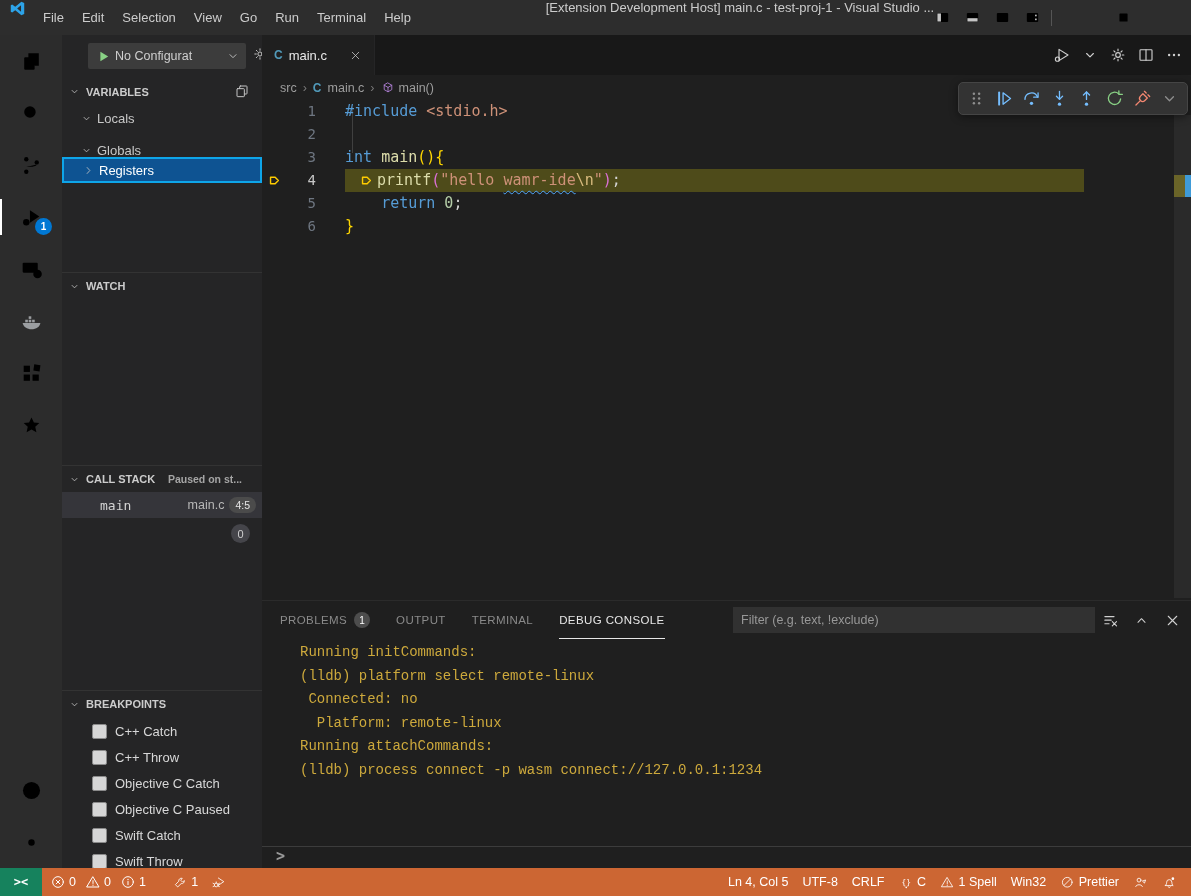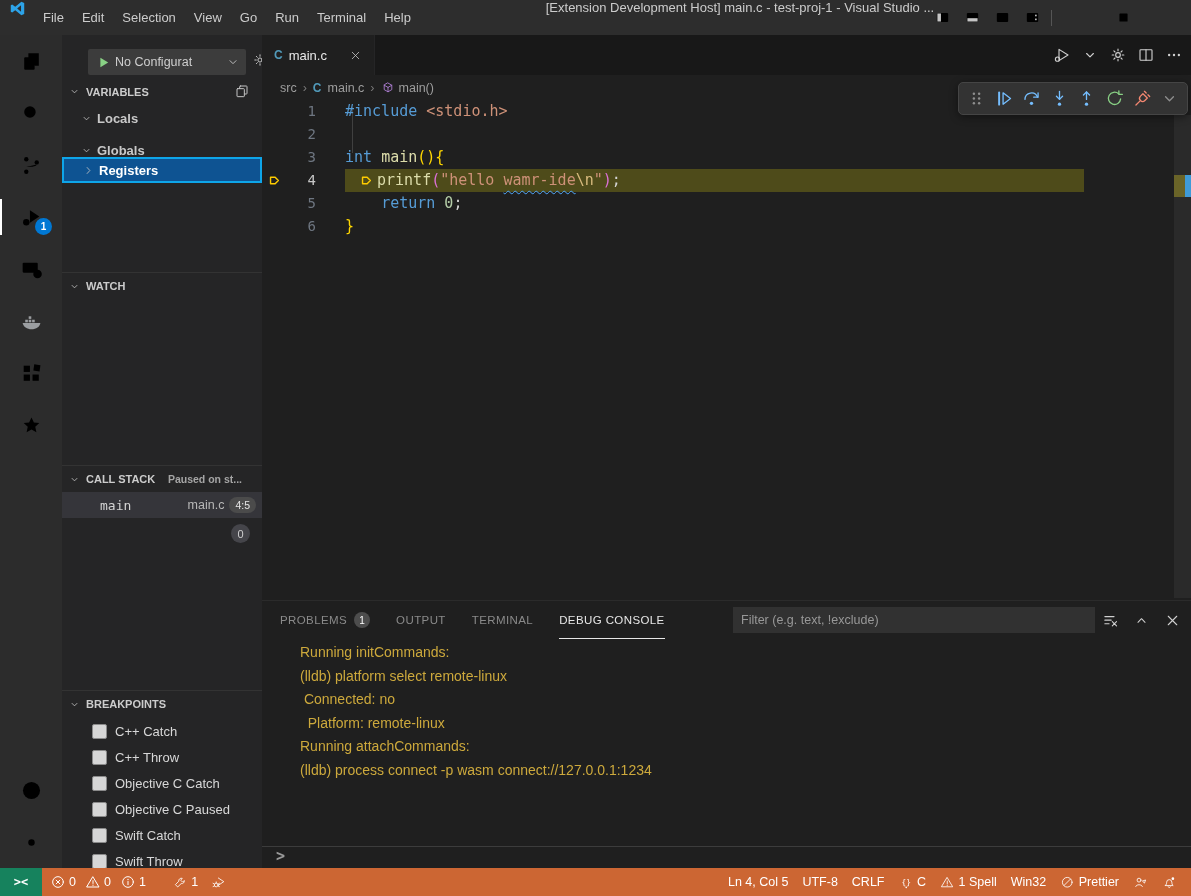--- a/index.html
+++ b/index.html
@@ -25,32 +25,32 @@
   
   #activitybar{left:0;top:35px;width:62px;height:833px;background:#2c2c2c;display:flex;flex-direction:column;align-items:center}
   .ab-item{width:62px;height:52px;display:flex;align-items:center;justify-content:center;color:#9b9ea1;position:relative}
   .ab-item svg{width:25px;height:25px;stroke-width:1.4}
   .ab-item.active{color:#ffffff}
   .ab-item.active::before{content:"";position:absolute;left:0;top:8px;bottom:8px;width:2px;background:#ffffff}
   .ab-badge{position:absolute;right:10px;bottom:8px;min-width:17px;height:17px;border-radius:9px;background:#0078d4;color:#fff;font-size:10px;display:flex;align-items:center;justify-content:center;font-weight:bold}
   #ab-bottom{margin-top:auto}
   
   #sidebar{left:62px;top:35px;width:200px;height:833px;background:#252526;font-size:13px}
-  #cfg-row{position:absolute;left:0;top:12px;width:200px;height:30px}
+  #cfg-row{position:absolute;left:0;top:6px;width:200px;height:30px}
   #cfg-dropdown{position:absolute;left:26px;top:2px;width:158px;height:26px;background:#3c3c3c;border-radius:2px;display:flex;align-items:center;font-size:12.5px;color:#cfcfcf}
   #cfg-play{color:#89d185;margin:0 4px 0 8px}
   #cfg-play svg{width:15px;height:15px}
   #cfg-chev{margin-left:auto;margin-right:5px;color:#bbb}
   #cfg-gear{position:absolute;left:190px;top:5px;color:#c5c5c5}
   .sec-header{position:absolute;left:0;width:200px;height:27px;display:flex;align-items:center;font-size:11px;font-weight:bold;color:#cccccc;border-top:1px solid #333;box-sizing:border-box}
   .sec-chev{margin:0 5px 0 6px;color:#c5c5c5}
   .sec-chev svg,.row-chev svg{width:13px;height:13px}
   .sec-extra{margin-left:auto;margin-right:34px;font-size:10.5px;color:#a5a5a5;font-weight:bold;white-space:nowrap}
   .sec-action{position:absolute;right:12px;top:5px;color:#c5c5c5}
-  .tree-row{position:absolute;left:0;width:200px;height:26px;display:flex;align-items:center;font-weight:bold;color:#c8c8c8;box-sizing:border-box}
+  .tree-row{position:absolute;left:0;width:200px;height:26px;display:flex;align-items:center;font-weight:normal;color:#c8c8c8;box-sizing:border-box}
   .row-chev{margin:0 4px 0 18px;color:#c5c5c5}
   .tree-row.selected{background:#0e5392;border:2px solid #0ea5e9;color:#fff}
   #callstack-frame{position:absolute;left:0;width:200px;height:26px;background:#35353a;display:flex;align-items:center}
   #frame-name{font-family:"DejaVu Sans Mono",monospace;font-size:13px;margin-left:38px;color:#d4d4d4}
   #frame-right{margin-left:auto;display:flex;align-items:center;margin-right:6px;gap:5px}
   #frame-file{color:#b8b8b8;font-size:12.5px}
   .pill{background:#4b4b4b;color:#e5e5e5;font-size:10.5px;border-radius:9px;padding:2px 6px}
   #cs-badge{position:absolute;right:12px;width:19px;height:19px;border-radius:50%;background:#45454a;color:#cfcfcf;font-size:11px;display:flex;align-items:center;justify-content:center}
   .bp-row{position:absolute;left:0;width:200px;height:26px;display:flex;align-items:center;color:#d8d8d8;font-size:13px}
   .bp-check{width:13px;height:13px;background:#d6d6d6;border:1px solid #8a8a8a;border-radius:2px;margin:0 8px 0 30px}
@@ -92,21 +92,21 @@
   
   #panel{position:absolute;left:0;top:565px;width:929px;height:268px;background:#1f1f1f;border-top:1px solid #2b2b2b;box-sizing:border-box}
   #panel-tabs{position:absolute;left:18px;top:0;height:38px;display:flex;align-items:flex-start;gap:26px;font-size:11.5px;letter-spacing:.4px;color:#8a8a8a}
   .p-tab{display:flex;align-items:center;gap:7px;height:38px;box-sizing:border-box}
   .p-tab.active{color:#e7e7e7;border-bottom:1px solid #e7e7e7}
   .p-badge{background:#4d4d4d;color:#fff;font-size:10px;min-width:16px;height:16px;border-radius:8px;display:flex;align-items:center;justify-content:center}
   #filter-input{position:absolute;left:471px;top:6px;width:346px;height:26px;background:#313131;border:none;border-radius:0;color:#cccccc;font-size:12.5px;padding:0 8px;font-family:"Liberation Sans",sans-serif}
   #filter-input::placeholder{color:#989898}
   #panel-actions{position:absolute;right:10px;top:0;height:38px;display:flex;align-items:center;gap:14px;color:#d0d0d0}
   #panel-actions .ic svg{width:17px;height:17px}
-  #console{position:absolute;left:0;top:40px;width:929px;height:205px;font-family:Liberation Sans, sans-serif;font-size:14px;line-height:23.5px;color:#cda93c;white-space:pre;padding-left:38px;box-sizing:border-box}
+  #console{position:absolute;left:0;top:40px;width:929px;height:205px;font-family:Liberation Mono, monospace;font-size:14px;line-height:23.5px;color:#cda93c;white-space:pre;padding-left:38px;box-sizing:border-box}
   #console-prompt{position:absolute;left:0;top:245px;width:929px;height:23px;border-top:1px solid #3c3c3c;color:#9a9a9a;font-size:15px;font-weight:bold;padding-left:14px;box-sizing:border-box;font-family:"DejaVu Sans Mono",monospace}
   
   #statusbar{left:0;top:868px;width:1191px;height:28px;background:#cc6633;color:#ffffff;font-size:12.5px;display:flex;align-items:center}
   #remote-indicator{width:42px;height:28px;background:#16825d;display:flex;align-items:center;justify-content:center;font-family:"DejaVu Sans Mono",monospace;font-weight:bold;font-size:12px}
   .sb-item{display:flex;align-items:center;gap:4px;padding:0 7px;height:28px}
   .sb-item .ic svg{width:14.5px;height:14.5px;stroke-width:1.4}
   #sb-left{display:flex;align-items:center;margin-left:8px}
   #sb-right{margin-left:auto;display:flex;align-items:center;margin-right:8px}
   .sb-group{display:flex;align-items:center;gap:3px}
 </style>

